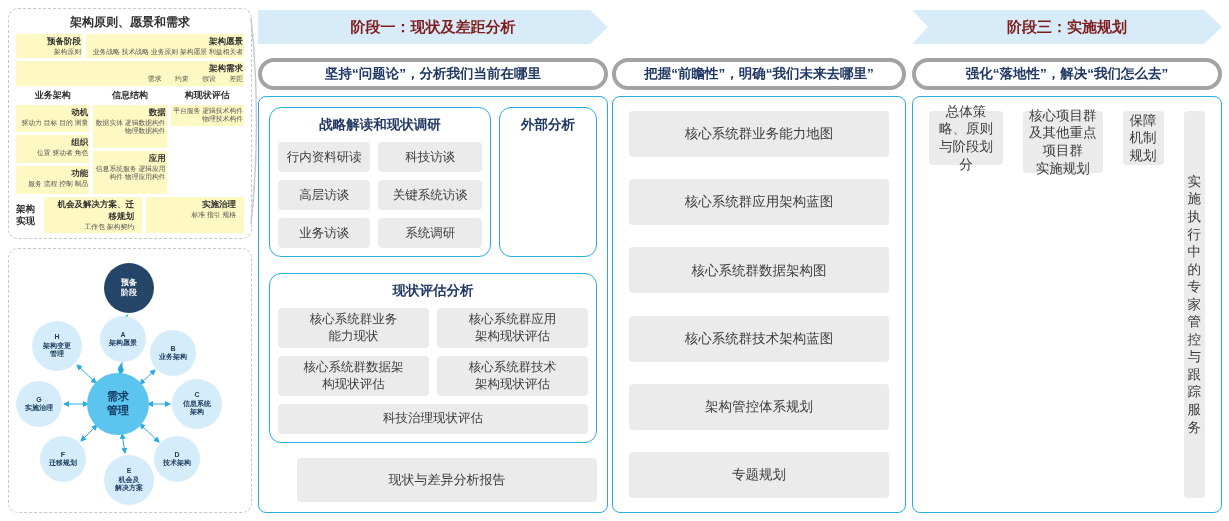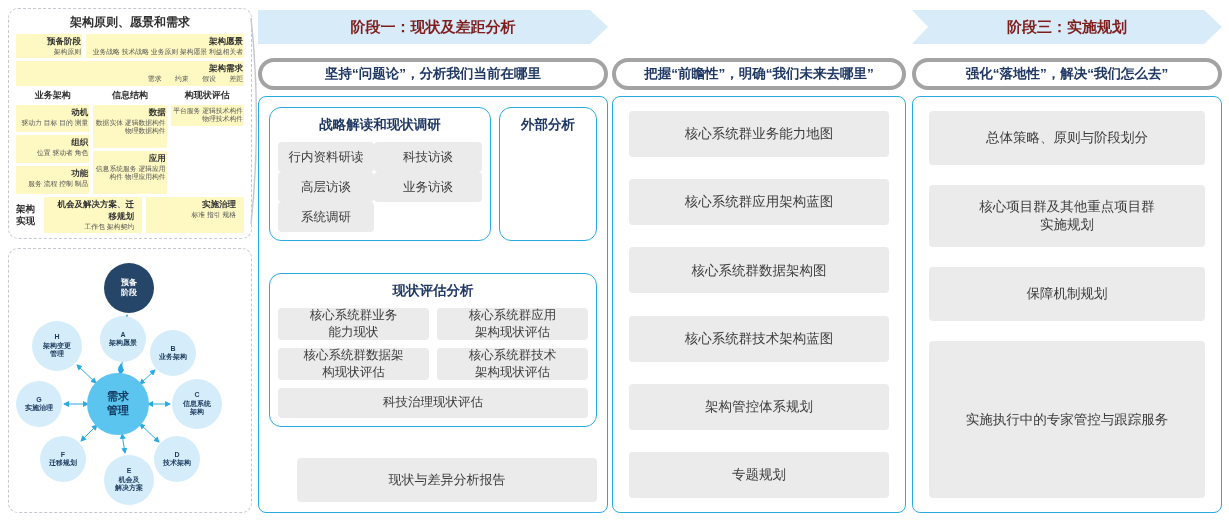--- a/index.html
+++ b/index.html
@@ -47,33 +47,33 @@
   .ph3 { left:912px; width:310px; clip-path:polygon(0 0,calc(100% - 18px) 0,100% 50%,calc(100% - 18px) 100%,0 100%,16px 50%); }
 
   .subtitle { position:absolute; top:58px; height:32px; background:#fff; border:4px solid #a3a3a3; border-radius:16px;
     display:flex; align-items:center; justify-content:center; font-size:13.5px; font-weight:bold; color:#203864; }
   .st1 { left:258px; width:350px; } .st2 { left:612px; width:294px; } .st3 { left:912px; width:310px; }
 
   
   .pcontainer { position:absolute; top:96px; height:417px; border:1px solid #29ABE2; border-radius:8px; background:#fff; }
   .pc1 { left:258px; width:350px; padding:10px; display:flex; flex-direction:column; justify-content:space-between; }
   .pc2 { left:612px; width:294px; padding:14px 16px; display:flex; flex-direction:column; justify-content:space-between; }
-  .pc3 { left:912px; width:310px; padding:14px 16px; display:flex; flex-direction:column; gap:20px; }
+  .pc3 { left:912px; width:310px; padding:14px 16px; display:flex; flex-direction:row; gap:20px; }
 
   .subbox { border:1px solid #29ABE2; border-radius:12px; padding:8px; background:#fff; }
   .subbox-title { font-size:13.5px; font-weight:bold; color:#203864; text-align:center; margin-bottom:8px; }
   .p1-toprow { display:flex; gap:8px; }
   .strategy { flex:1; }
-  .strategy-grid { display:grid; grid-template-columns:1fr 1.12fr; gap:0; }
+  .strategy-grid { display:grid; grid-template-columns:1fr 1.12fr; gap:8px; }
   .external { width:98px; }
   .external-items { display:flex; flex-direction:column; gap:8px; }
 
   .gitem { background:#EBEBEB; border-radius:4px; display:flex; align-items:center; justify-content:center;
     text-align:center; font-size:12.5px; color:#3C3C3C; padding:2px 4px; white-space:pre-line; line-height:1.3; }
-  .h30 { height:30px; } .h40 { height:32px; }
+  .h30 { height:30px; } .h40 { height:40px; }
   .assess-grid { display:grid; grid-template-columns:1fr 1fr; gap:8px; }
   .span2 { grid-column:1 / span 2; }
   .report { height:44px; font-size:13px;margin-left:28px; }
   .p2-item { height:46px; font-size:13.5px; }
   .p3-item { font-size:13.5px; }
   .h54 { height:54px; } .h62 { height:62px; } .grow { flex:1; }
 </style>
 </head>
 <body>
 
@@ -199,20 +199,21 @@
   <div class="subtitle st3">强化“落地性”，解决“我们怎么去”</div>
 
   <div class="pcontainer pc1">
     <div class="p1-toprow">
       <div class="subbox strategy">
         <div class="subbox-title">战略解读和现状调研</div>
         <div class="strategy-grid">
           <div class="gitem h30">行内资料研读</div>
           <div class="gitem h30">科技访谈</div>
           <div class="gitem h30">高层访谈</div>
+          <div class="gitem h30">关键系统访谈</div>
           <div class="gitem h30">业务访谈</div>
           <div class="gitem h30">系统调研</div>
         </div>
       </div>
       <div class="subbox external">
         <div class="subbox-title">外部分析</div>
       </div>
     </div>
     <div class="subbox">
       <div class="subbox-title">现状评估分析</div>

